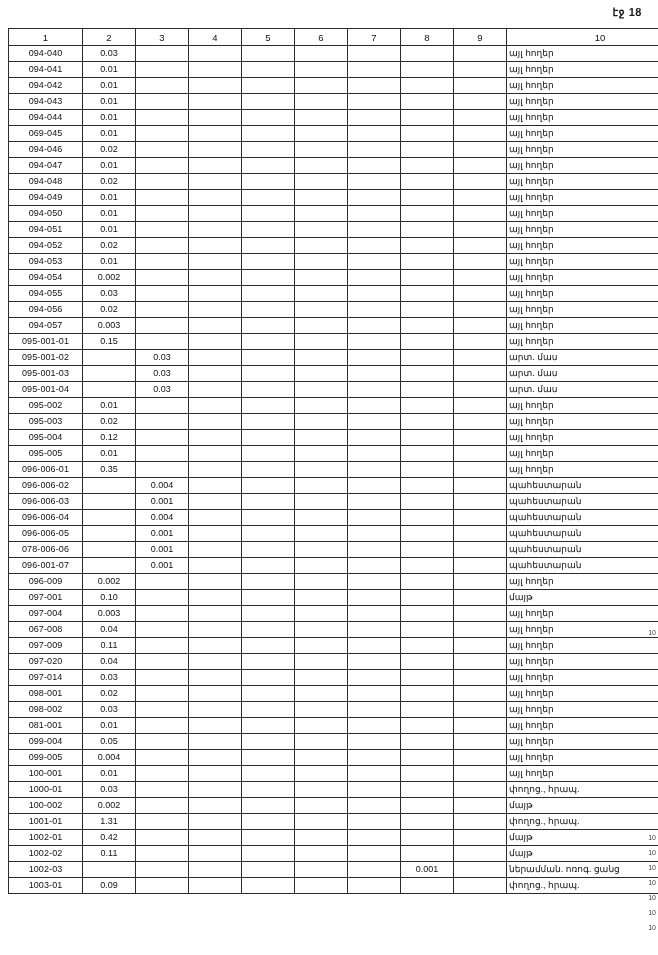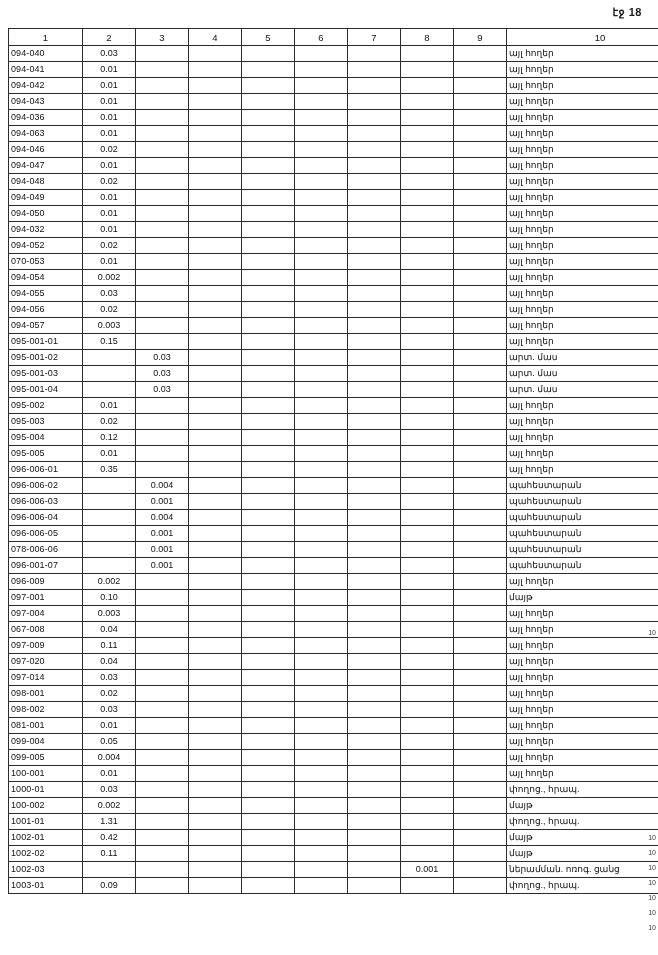--- a/index.html
+++ b/index.html
@@ -50,21 +50,21 @@
     padding: 0 2px;
     overflow: hidden;
     white-space: nowrap;
   }
   table.data thead th {
     text-align: center;
     font-weight: normal;
     font-size: 9.5px;
     height: 16px;
   }
-  td.c1 { text-align: left; padding-left: 3px; font-size: 9px; letter-spacing: 0.1px; }
+  td.c1 { text-align: center; padding-left: 3px; font-size: 9px; letter-spacing: 0.1px; }
   td.num { text-align: center; font-size: 9px; }
   td.desc { text-align: left; padding-left: 3px; font-size: 9px; }
   .col-1 { width: 74px; }
   .col-n { width: 53px; }
   .col-10 { width: 187px; }
   .margin-marks {
     position: absolute;
     right: 2px;
     top: 28px;
     width: 18px;
@@ -155,33 +155,33 @@
             <td class="num"></td>
             <td class="num"></td>
             <td class="num"></td>
             <td class="num"></td>
             <td class="num"></td>
             <td class="num"></td>
             <td class="num"></td>
             <td class="desc">այլ հողեր</td>
           </tr>
           <tr>
-            <td class="c1">094-036</td>
-            <td class="num">0.01</td>
-            <td class="num"></td>
-            <td class="num"></td>
-            <td class="num"></td>
-            <td class="num"></td>
-            <td class="num"></td>
-            <td class="num"></td>
-            <td class="num"></td>
-            <td class="desc">այլ հողեր</td>
-          </tr>
-          <tr>
-            <td class="c1">094-063</td>
+            <td class="c1">094-044</td>
+            <td class="num">0.01</td>
+            <td class="num"></td>
+            <td class="num"></td>
+            <td class="num"></td>
+            <td class="num"></td>
+            <td class="num"></td>
+            <td class="num"></td>
+            <td class="num"></td>
+            <td class="desc">այլ հողեր</td>
+          </tr>
+          <tr>
+            <td class="c1">069-045</td>
             <td class="num">0.01</td>
             <td class="num"></td>
             <td class="num"></td>
             <td class="num"></td>
             <td class="num"></td>
             <td class="num"></td>
             <td class="num"></td>
             <td class="num"></td>
             <td class="desc">այլ հողեր</td>
           </tr>
@@ -239,21 +239,21 @@
             <td class="num"></td>
             <td class="num"></td>
             <td class="num"></td>
             <td class="num"></td>
             <td class="num"></td>
             <td class="num"></td>
             <td class="num"></td>
             <td class="desc">այլ հողեր</td>
           </tr>
           <tr>
-            <td class="c1">094-032</td>
+            <td class="c1">094-051</td>
             <td class="num">0.01</td>
             <td class="num"></td>
             <td class="num"></td>
             <td class="num"></td>
             <td class="num"></td>
             <td class="num"></td>
             <td class="num"></td>
             <td class="num"></td>
             <td class="desc">այլ հողեր</td>
           </tr>
@@ -263,21 +263,21 @@
             <td class="num"></td>
             <td class="num"></td>
             <td class="num"></td>
             <td class="num"></td>
             <td class="num"></td>
             <td class="num"></td>
             <td class="num"></td>
             <td class="desc">այլ հողեր</td>
           </tr>
           <tr>
-            <td class="c1">070-053</td>
+            <td class="c1">094-053</td>
             <td class="num">0.01</td>
             <td class="num"></td>
             <td class="num"></td>
             <td class="num"></td>
             <td class="num"></td>
             <td class="num"></td>
             <td class="num"></td>
             <td class="num"></td>
             <td class="desc">այլ հողեր</td>
           </tr>

